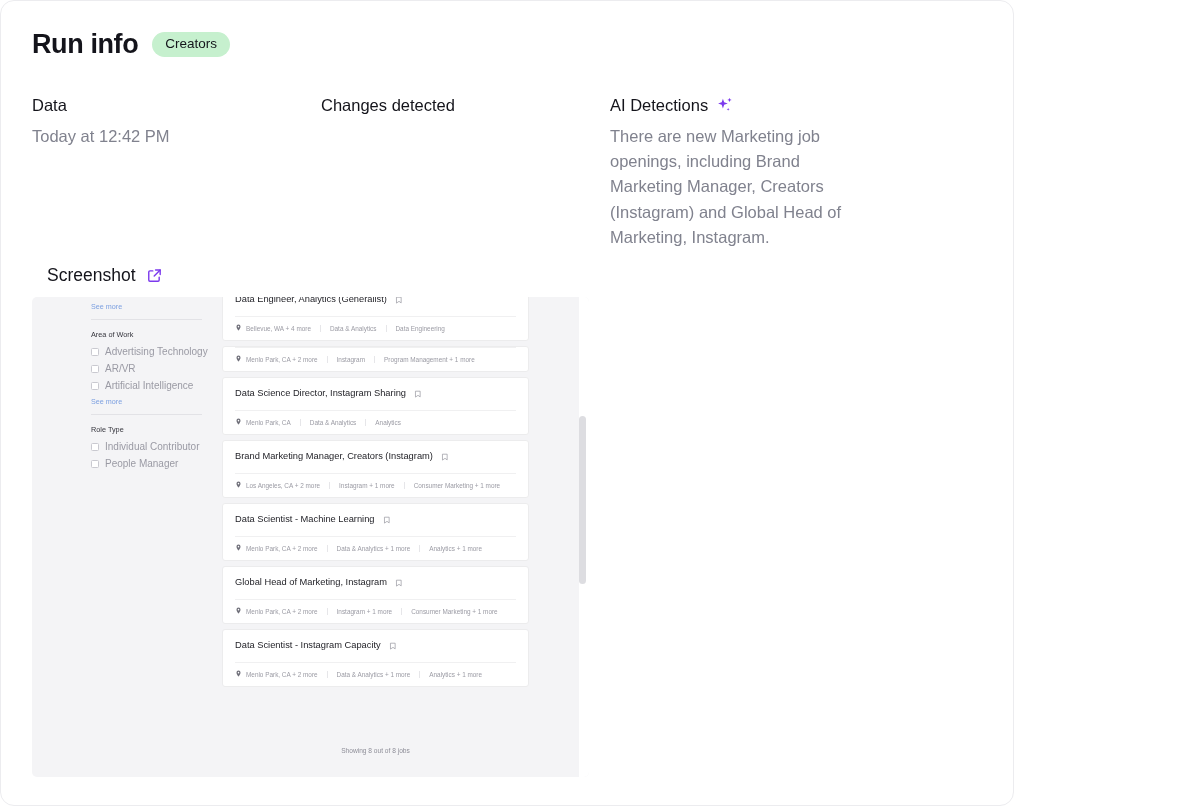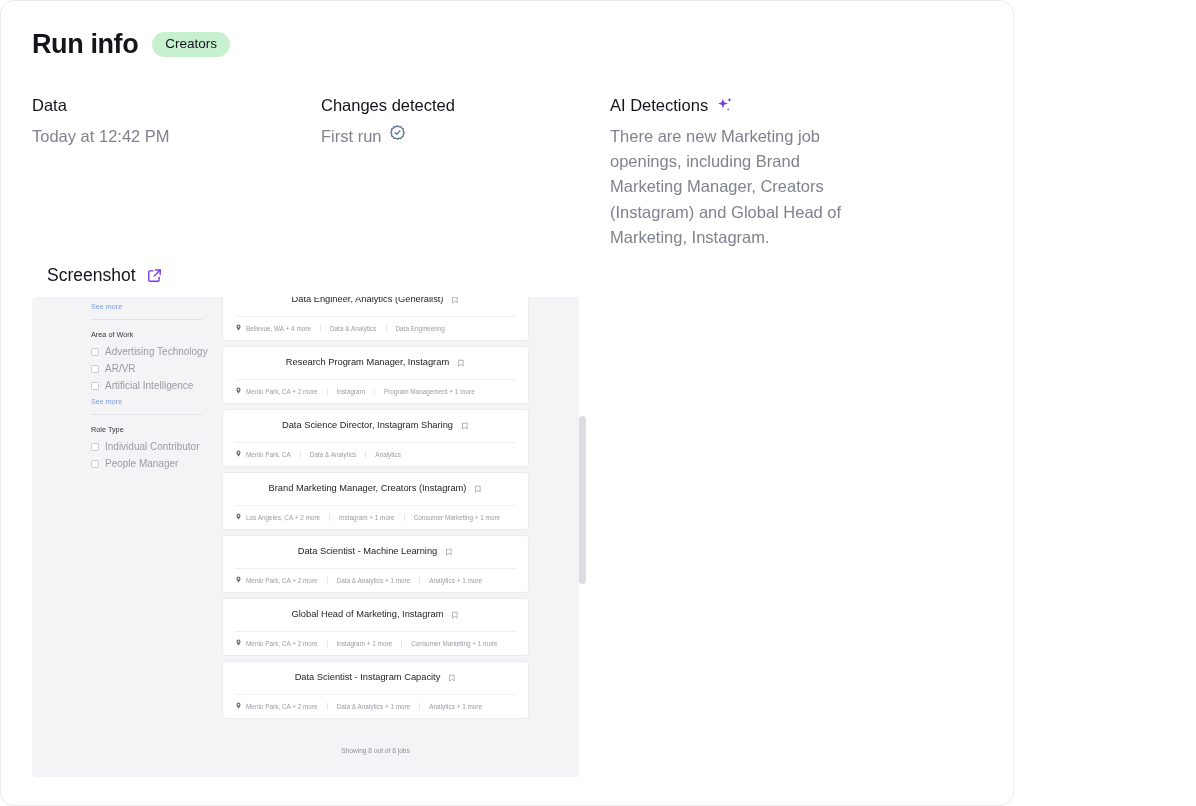--- a/index.html
+++ b/index.html
@@ -154,21 +154,21 @@
     border-radius: 3px;
     margin-bottom: 5px;
     padding: 0;
   }
   .jcard.clipped { margin-top: -14px; }
   .jc-title {
     font-size: 9.3px;
     color: #1d1d23;
     padding: 10px 12px 9px 12px;
     display: flex;
-    justify-content: center;
+    justify-content: flex-start;
     align-items: flex-start;
     gap: 8px;
   }
   .jc-title .txt { line-height: 1.15; }
   .bm { flex: none; margin-top: 1px; cursor: pointer; }
   .jc-div { height: 1px; background: #f0f0f1; margin: 0 12px; }
   .jc-meta {
     display: flex;
     align-items: center;
     padding: 7px 12px 8px 12px;
@@ -225,29 +225,20 @@
   <div class="meta-grid">
 
     <div class="meta-col">
       <div class="meta-label">Data</div>
       <div class="meta-value">Today at 12:42 PM</div>
     </div>
 
 
     <div class="meta-col">
       <div class="meta-label">Changes detected</div>
-      <div class="meta-value">
-        <span>First run</span>
-        <span class="inline-ic">
-          <svg width="17" height="17" viewBox="0 0 24 24" fill="none" stroke="#5a7392" stroke-width="1.8">
-            <path d="M12 2.6l2.2 1.5 2.6-.4 1.3 2.3 2.3 1.3-.4 2.6 1.5 2.2-1.5 2.2.4 2.6-2.3 1.3-1.3 2.3-2.6-.4L12 21.4l-2.2-1.5-2.6.4-1.3-2.3-2.3-1.3.4-2.6L2.5 12l1.5-2.2-.4-2.6 2.3-1.3 1.3-2.3 2.6.4z"></path>
-            <path d="M8.6 12.2l2.3 2.3 4.6-4.8" stroke-linecap="round" stroke-linejoin="round"></path>
-          </svg>
-        </span>
-      </div>
     </div>
 
     <div class="meta-col">
       <div class="meta-label">
         <span>AI Detections</span>
         <span class="inline-ic">
           <svg width="19" height="19" viewBox="0 0 24 24" fill="#7c3aed">
             <path d="M10 3.4l1.55 4.6 4.6 1.55-4.6 1.55L10 15.7l-1.55-4.6-4.6-1.55 4.6-1.55z"></path>
             <path d="M18.3 2.2l.72 2.05 2.05.72-2.05.72-.72 2.05-.72-2.05-2.05-.72 2.05-.72z"></path>
             <path d="M16.6 14.9l.5 1.42 1.42.5-1.42.5-.5 1.42-.5-1.42-1.42-.5 1.42-.5z"></path>
@@ -322,26 +313,20 @@
               <span><svg width="7" height="7" viewBox="0 0 24 24" fill="#6f6f79">
                   <path d="M12 2a7 7 0 0 0-7 7c0 5.1 7 13 7 13s7-7.9 7-13a7 7 0 0 0-7-7zm0 9.6A2.6 2.6 0 1 1 12 6.4a2.6 2.6 0 0 1 0 5.2z"></path>
                 </svg></span>
               <span>Bellevue, WA + 4 more</span>
             </div>
             <div class="jc-tag">Data &amp; Analytics</div>
             <div class="jc-tag">Data Engineering</div>
           </div>
         </div>
         <div class="jcard">
-          <div class="jc-title">
-            <span class="txt">Research Program Manager, Instagram</span>
-            <span class="bm"><svg width="8" height="10" viewBox="0 0 24 24" fill="none" stroke="#8b8b95" stroke-width="1.9" stroke-linecap="round" stroke-linejoin="round">
-                <path d="M5.5 3.6h13v17l-6.5-4.6-6.5 4.6z"></path>
-              </svg></span>
-          </div>
           <div class="jc-div"></div>
           <div class="jc-meta">
             <div class="jc-loc">
               <span><svg width="7" height="7" viewBox="0 0 24 24" fill="#6f6f79">
                   <path d="M12 2a7 7 0 0 0-7 7c0 5.1 7 13 7 13s7-7.9 7-13a7 7 0 0 0-7-7zm0 9.6A2.6 2.6 0 1 1 12 6.4a2.6 2.6 0 0 1 0 5.2z"></path>
                 </svg></span>
               <span>Menlo Park, CA + 2 more</span>
             </div>
             <div class="jc-tag">Instagram</div>
             <div class="jc-tag">Program Management + 1 more</div>

